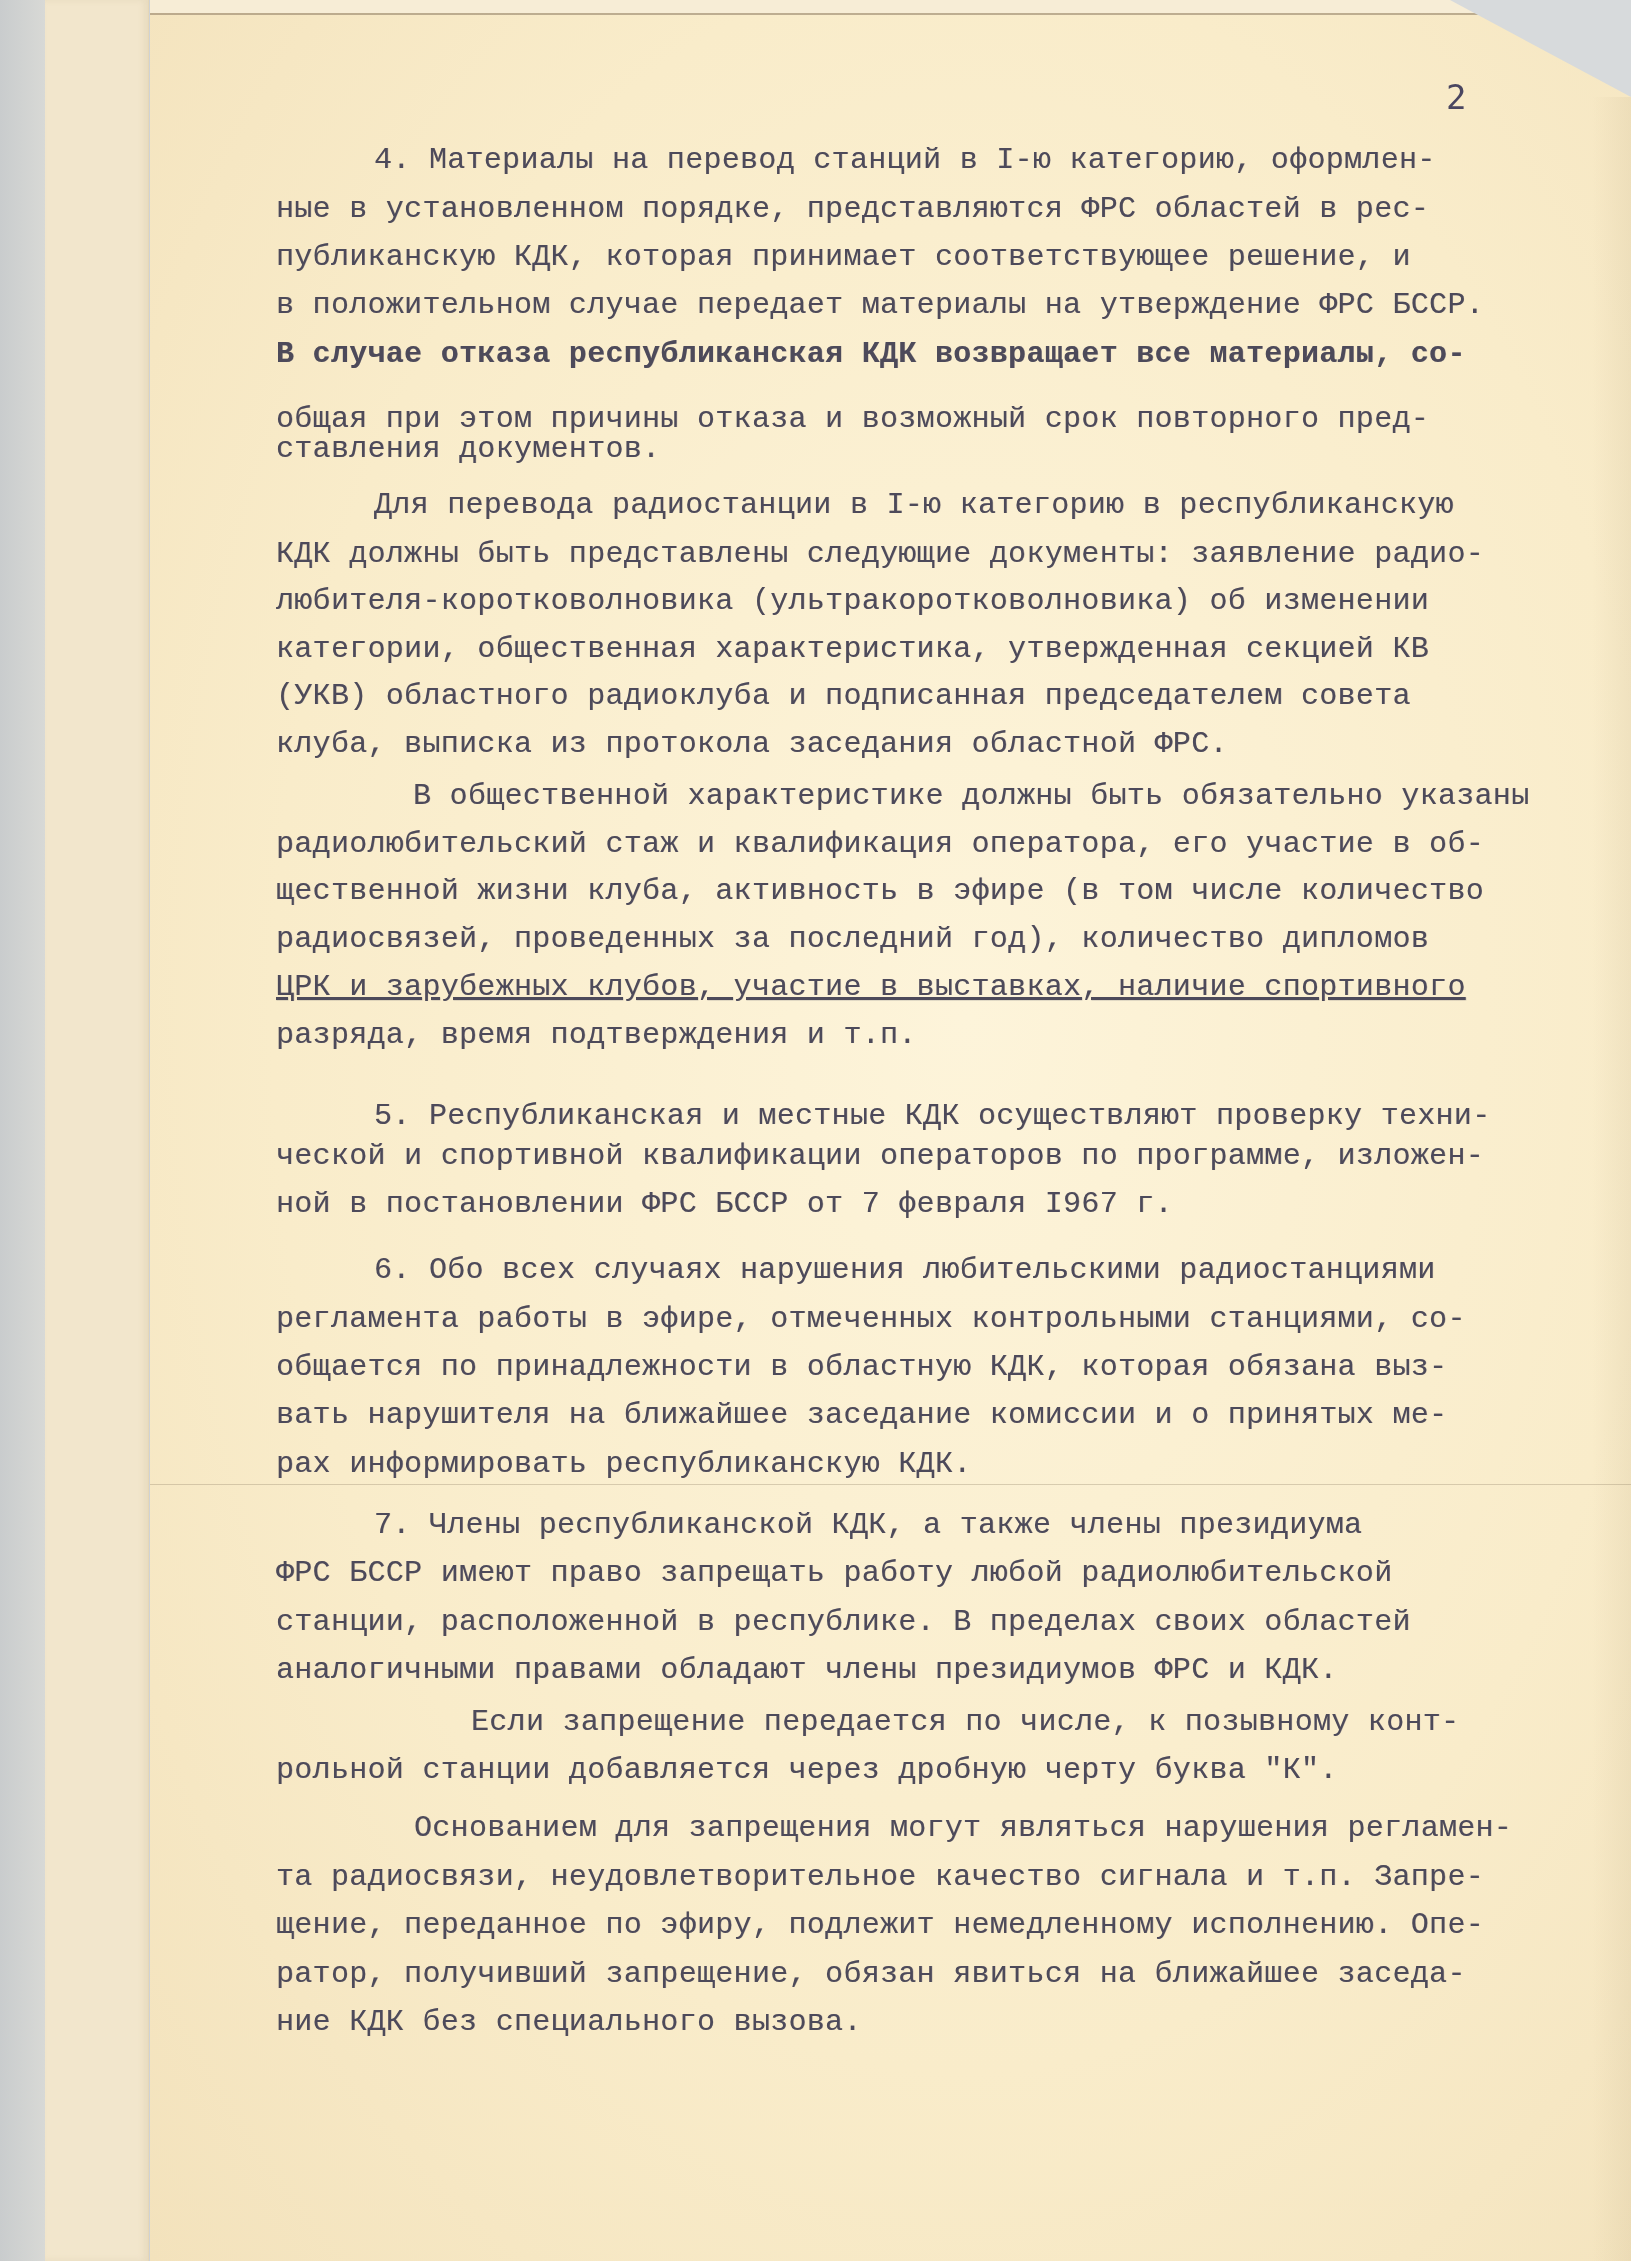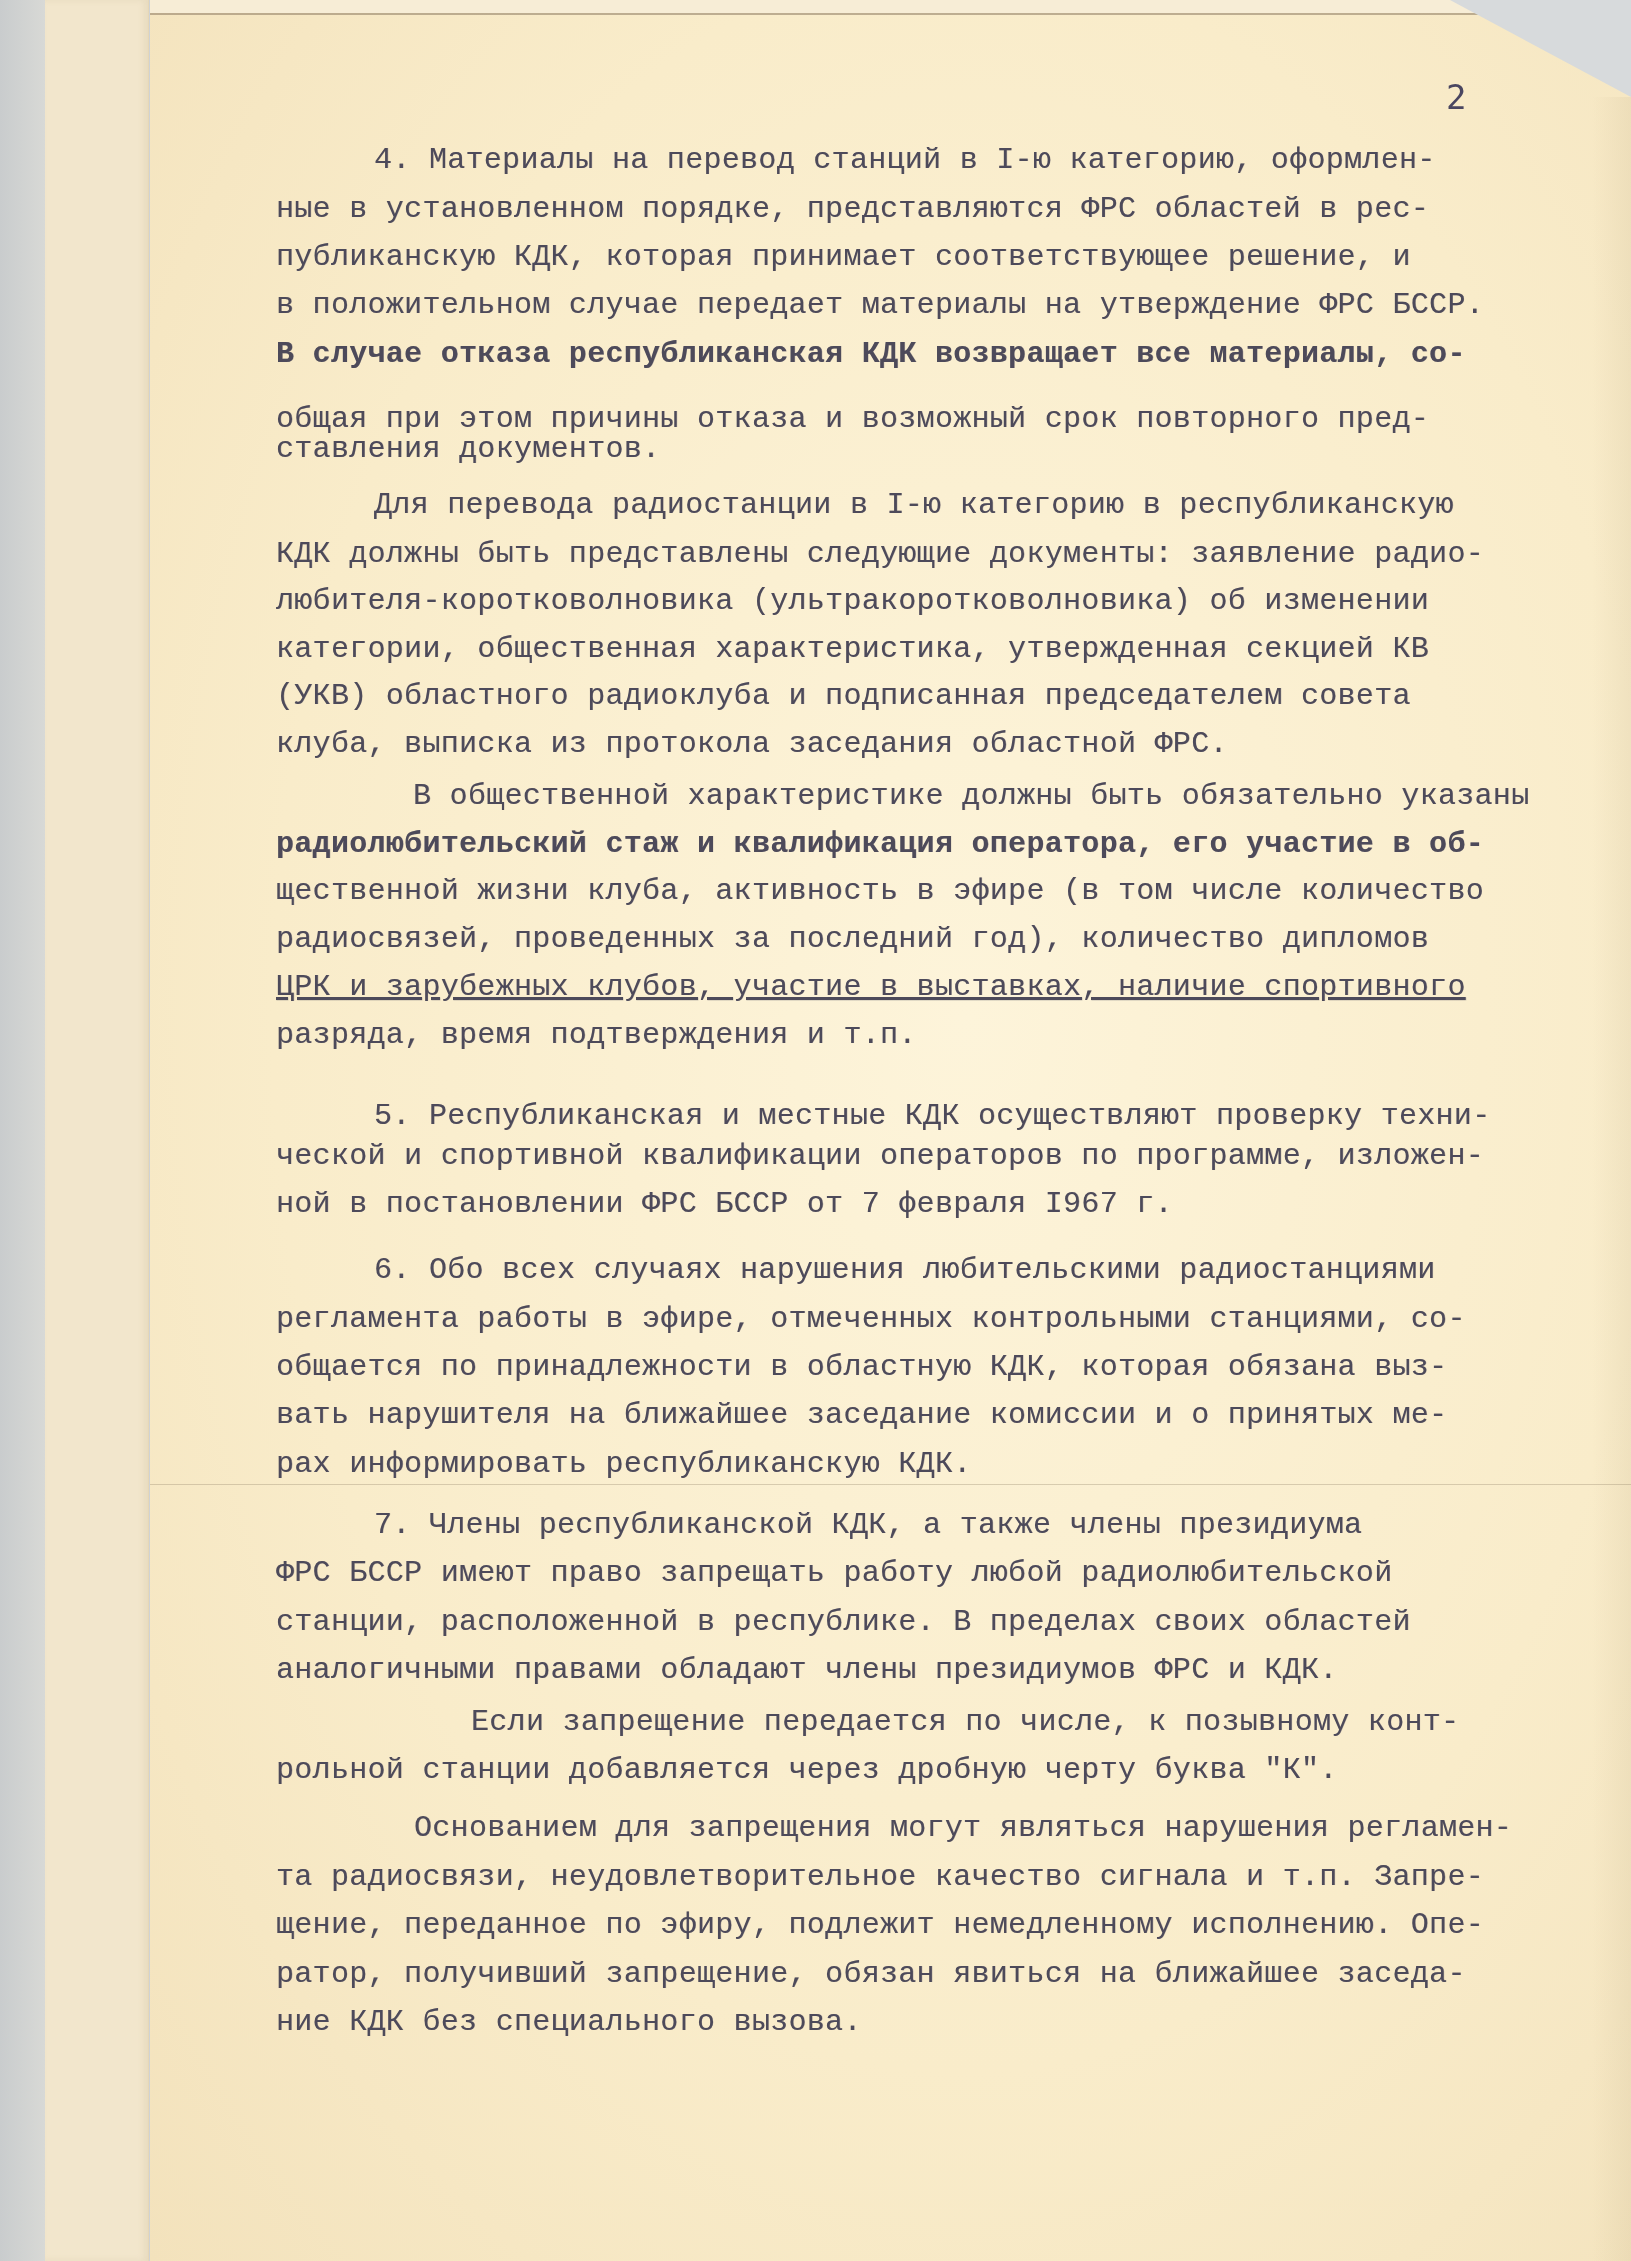--- a/index.html
+++ b/index.html
@@ -113,21 +113,21 @@
     <div>
       <div class="text-line" style="left: 374px; top: 490px;">Для перевода радиостанции в I-ю категорию в республиканскую</div>
       <div class="text-line" style="left: 276px; top: 539px;">КДК должны быть представлены следующие документы: заявление радио-</div>
       <div class="text-line" style="left: 276px; top: 586px;">любителя-коротковолновика (ультракоротковолновика) об изменении</div>
       <div class="text-line" style="left: 276px; top: 634px;">категории, общественная характеристика, утвержденная секцией КВ</div>
       <div class="text-line" style="left: 276px; top: 681px;">(УКВ) областного радиоклуба и подписанная председателем совета</div>
       <div class="text-line" style="left: 276px; top: 729px;">клуба, выписка из протокола заседания областной ФРС.</div>
     </div>
     <div>
       <div class="text-line" style="left: 374px; top: 781px; margin-left: 39px;">В общественной характеристике должны быть обязательно указаны</div>
-      <div class="text-line" style="left: 276px; top: 829px; font-weight: bold;">радиолюбительский стаж и квалификация оператора, его участие в об-</div>
+      <div class="text-line" style="left: 276px; top: 829px;">радиолюбительский стаж и квалификация оператора, его участие в об-</div>
       <div class="text-line" style="left: 276px; top: 876px;">щественной жизни клуба, активность в эфире (в том числе количество</div>
       <div class="text-line" style="left: 276px; top: 924px;">радиосвязей, проведенных за последний год), количество дипломов</div>
       <div class="text-line" style="left: 276px; top: 972px; text-decoration: underline;">ЦРК и зарубежных клубов, участие в выставках, наличие спортивного</div>
       <div class="text-line" style="left: 276px; top: 1020px;">разряда, время подтверждения и т.п.</div>
     </div>
     <div>
       <div class="text-line" style="left: 374px; top: 1093px; margin-top: 8px;">5. Республиканская и местные КДК осуществляют проверку техни-</div>
       <div class="text-line" style="left: 276px; top: 1141px;">ческой и спортивной квалификации операторов по программе, изложен-</div>
       <div class="text-line" style="left: 276px; top: 1189px;">ной в постановлении ФРС БССР от 7 февраля I967 г.</div>
     </div>

